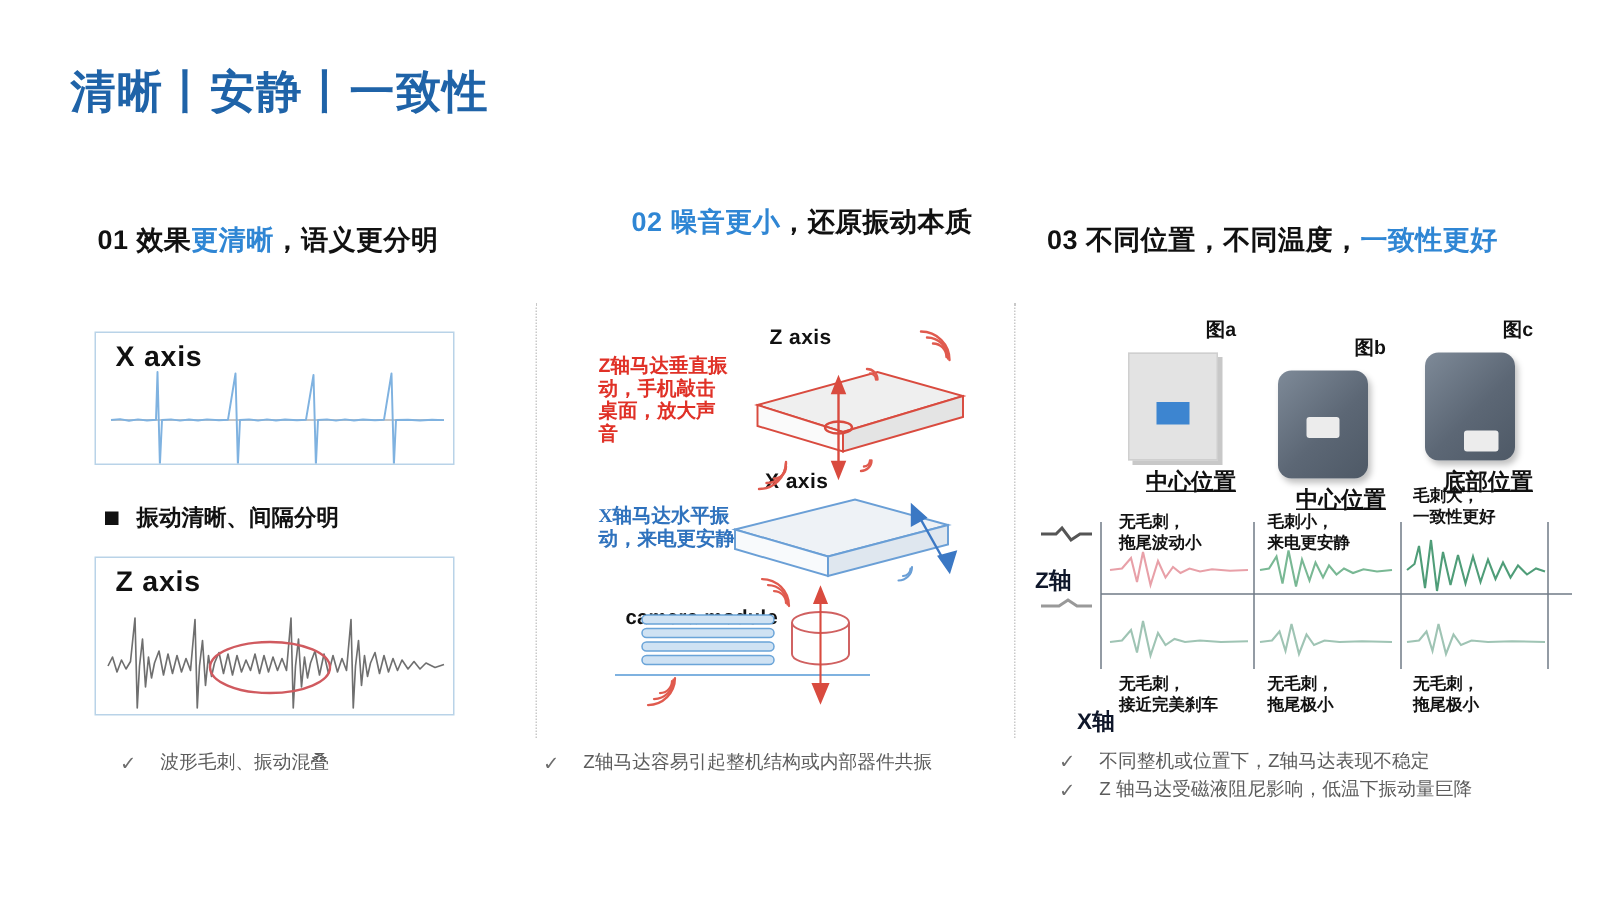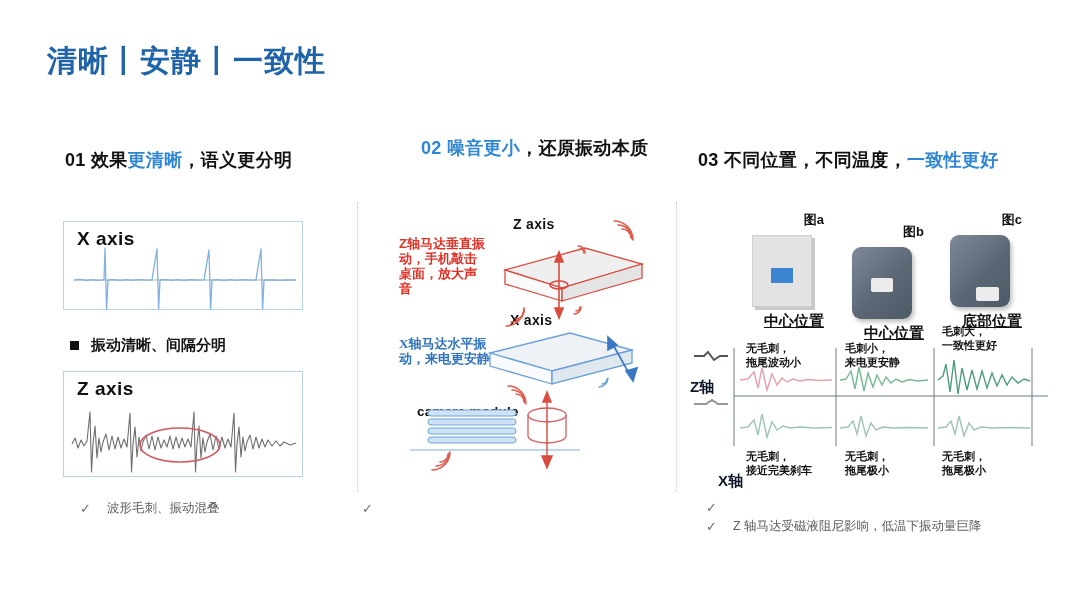--- a/index.html
+++ b/index.html
@@ -251,20 +251,21 @@
         <path d="M128 186 a18 18 0 0 1 18 18"></path>
         <path d="M60 262 a8 8 0 0 0 8 -8"></path>
         <path d="M56 266 a13 13 0 0 0 13 -13"></path>
         <path d="M52 270 a18 18 0 0 0 18 -18"></path>
       </g>
     </g>
   </svg>
 
   <div class="check-row" id="chk2">
     <span class="check-mark">✓</span>
+    <span class="check-text">Z轴马达容易引起整机结构或内部器件共振</span>
   </div>
 
   <div class="phone-fig" id="fig-a">
     <div class="fig-cap">图a</div>
     <div class="phone-body phone-a">
       <div class="motor motor-blue" style="left:18px;top:32px;width:22px;height:15px;"></div>
     </div>
     <div class="fig-pos">中心位置</div>
   </div>
 
@@ -315,19 +316,20 @@
 
   <div class="wt-note" id="wn-a"><span>无毛刺，</span><br><span>拖尾波动小</span></div>
   <div class="wt-note" id="wn-b"><span>毛刺小，</span><br><span>来电更安静</span></div>
   <div class="wt-note" id="wn-c"><span>毛刺大，</span><br><span>一致性更好</span></div>
   <div class="wt-note" id="wn-d"><span>无毛刺，</span><br><span>接近完美刹车</span></div>
   <div class="wt-note" id="wn-e"><span>无毛刺，</span><br><span>拖尾极小</span></div>
   <div class="wt-note" id="wn-f"><span>无毛刺，</span><br><span>拖尾极小</span></div>
 
   <div class="check-row" id="chk3a">
     <span class="check-mark">✓</span>
+    <span class="check-text">不同整机或位置下，Z轴马达表现不稳定</span>
   </div>
   <div class="check-row" id="chk3b">
     <span class="check-mark">✓</span>
     <span class="check-text">Z 轴马达受磁液阻尼影响，低温下振动量巨降</span>
   </div>
 
 </div>
 
 </body></html>

